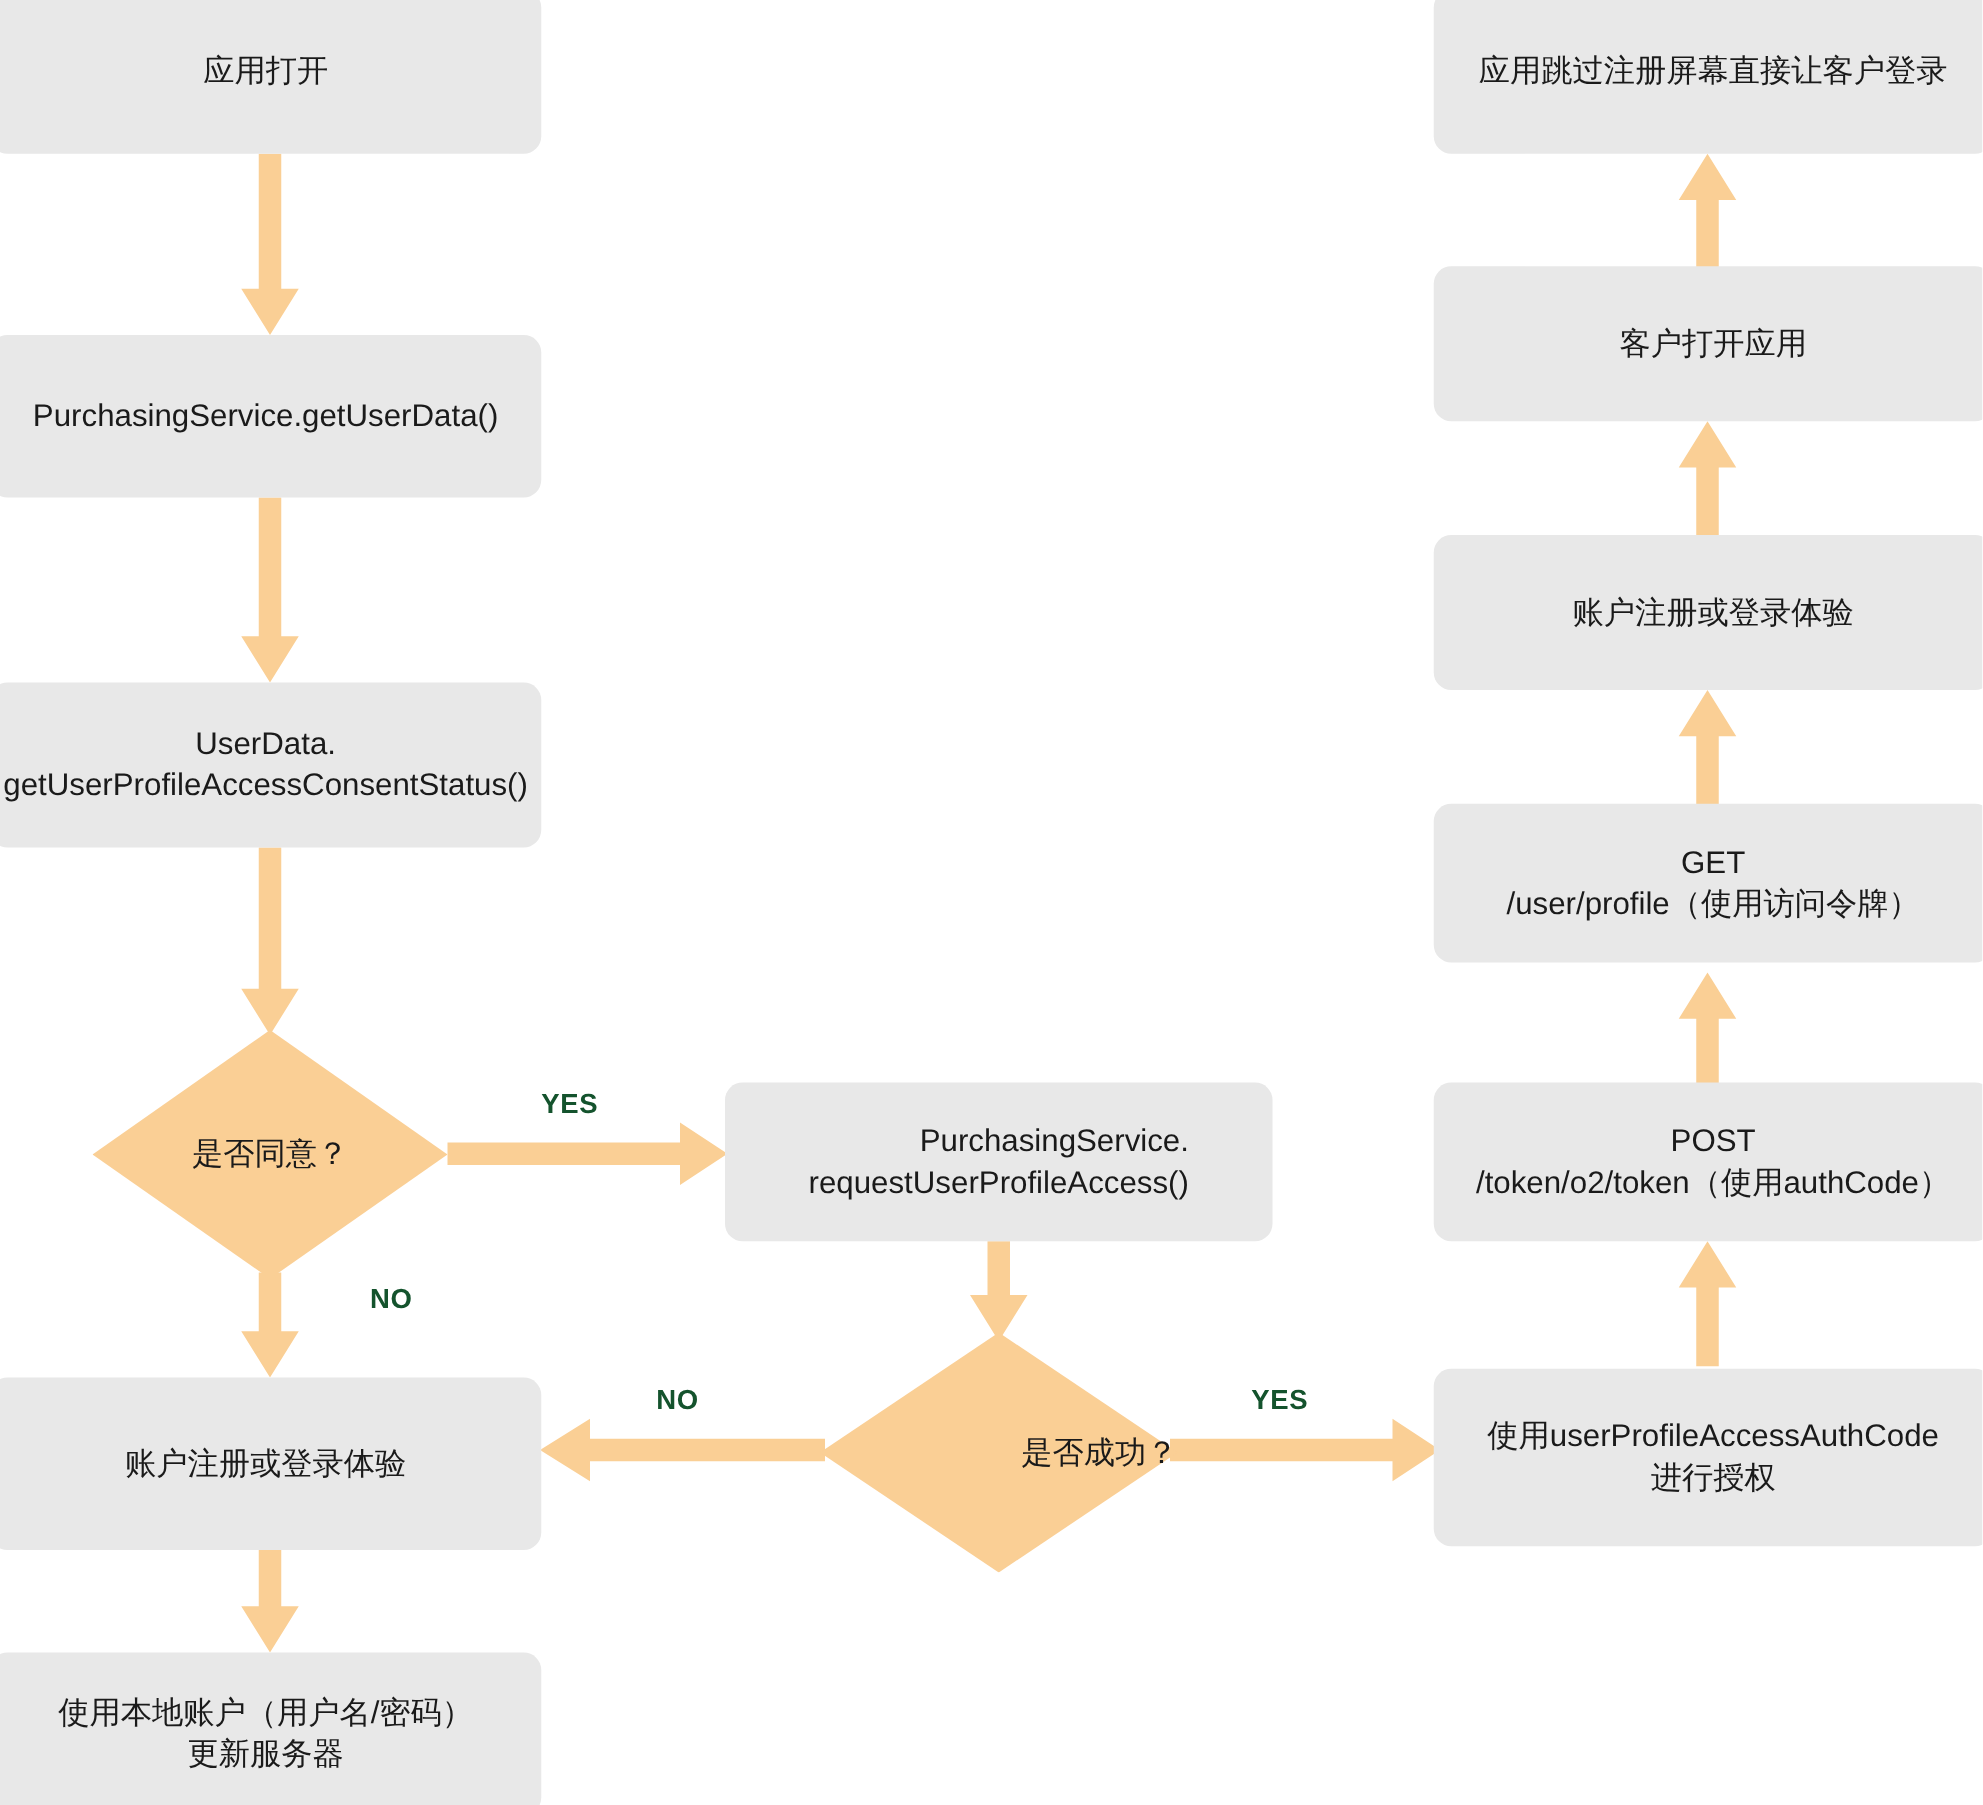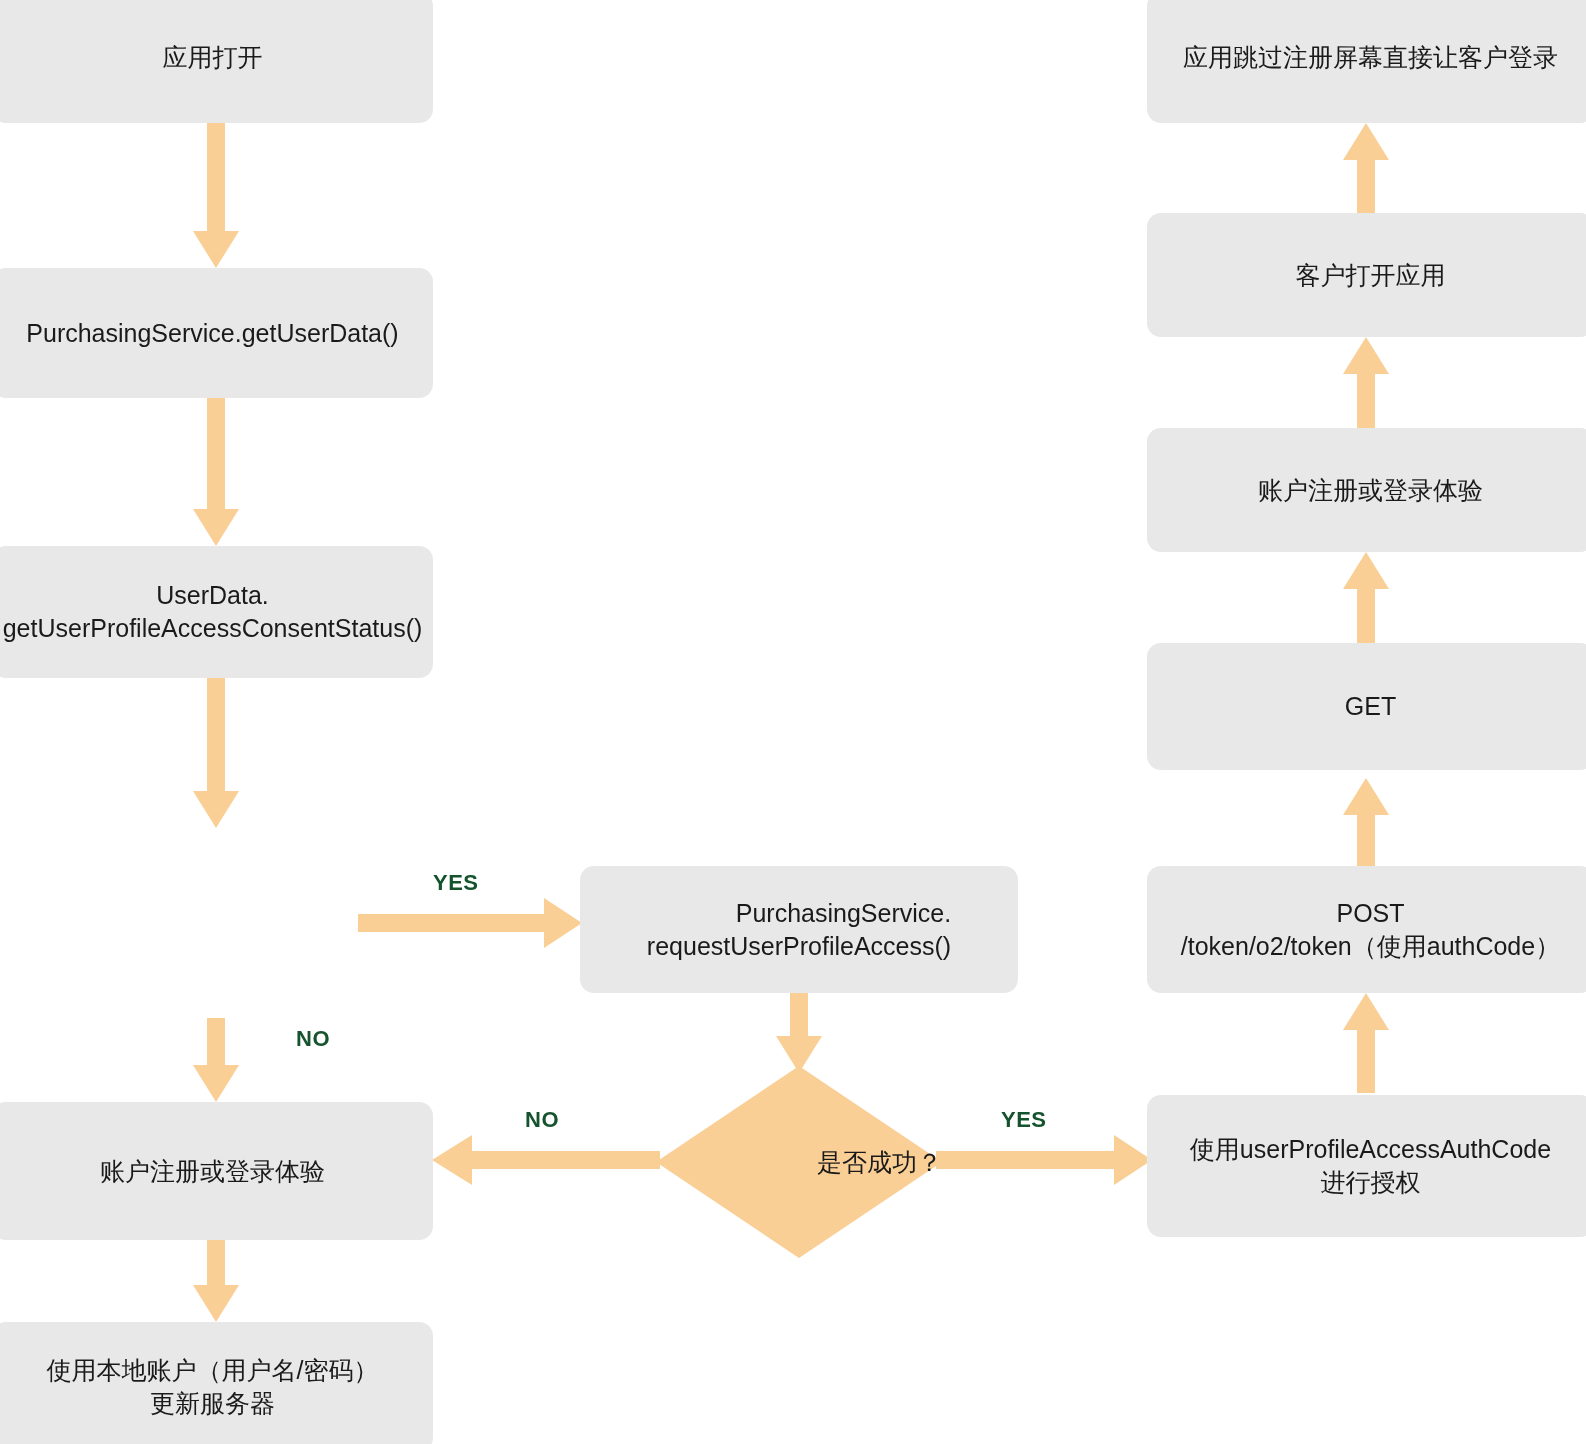--- a/index.html
+++ b/index.html
@@ -179,20 +179,28 @@
     </span>
   </div>
 
   <div class="node process" style="left:-8px; top:546px; width:441px; height:132px;">
     <span>
       <span class="nl">UserData.</span>
       <span class="nl">getUserProfileAccessConsentStatus()</span>
     </span>
   </div>
 
+  <div class="node decision" style="left:74px; top:824px; width:284px; height:199px;">
+    <div class="diamond-shape">
+      <svg viewBox="0 0 284 199" preserveAspectRatio="none">
+        <polygon points="142,0 284,99.5 142,199 0,99.5" fill="#facf95"></polygon>
+      </svg>
+    </div>
+    <span class="diamond-label">是否同意？</span>
+  </div>
 
   <div class="node process" style="left:-8px; top:1102px; width:441px; height:138px;">
     <span>
       <span class="nl">账户注册或登录体验</span>
     </span>
   </div>
 
   <div class="node process" style="left:-8px; top:1322px; width:441px; height:130px;">
     <span>
       <span class="nl">使用本地账户（用户名/密码）</span>
@@ -230,20 +238,21 @@
 
   <div class="node process" style="left:1147px; top:428px; width:447px; height:124px;">
     <span>
       <span class="nl">账户注册或登录体验</span>
     </span>
   </div>
 
   <div class="node process" style="left:1147px; top:643px; width:447px; height:127px;">
     <span>
       <span class="nl">GET</span>
+      <span class="nl">/user/profile（使用访问令牌）</span>
     </span>
   </div>
 
   <div class="node process" style="left:1147px; top:866px; width:447px; height:127px;">
     <span>
       <span class="nl">POST</span>
       <span class="nl">/token/o2/token（使用authCode）</span>
     </span>
   </div>
 

